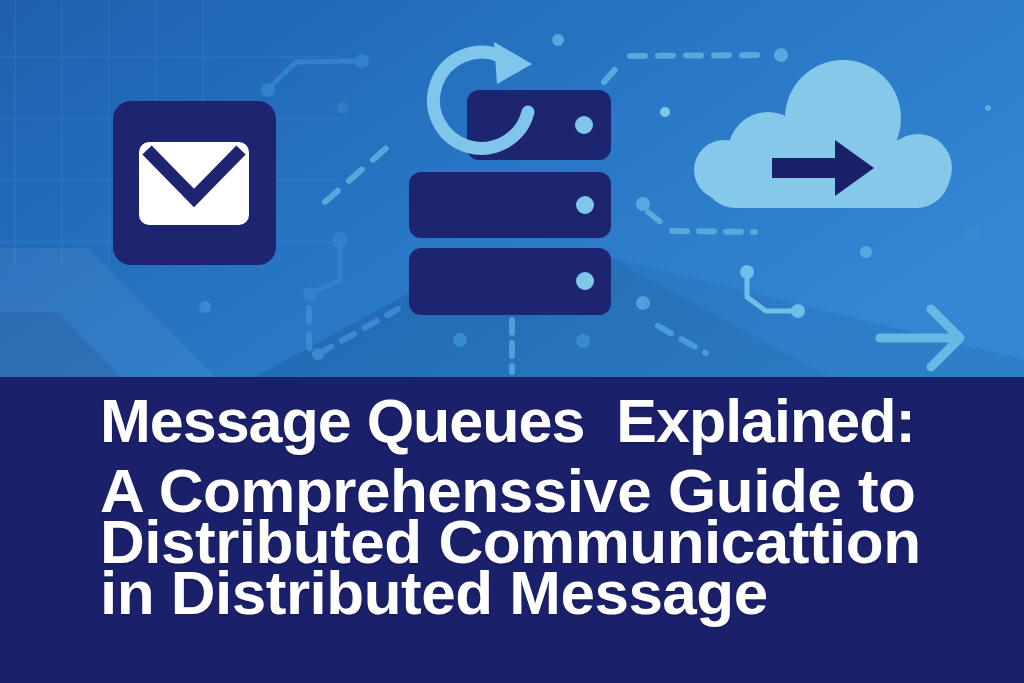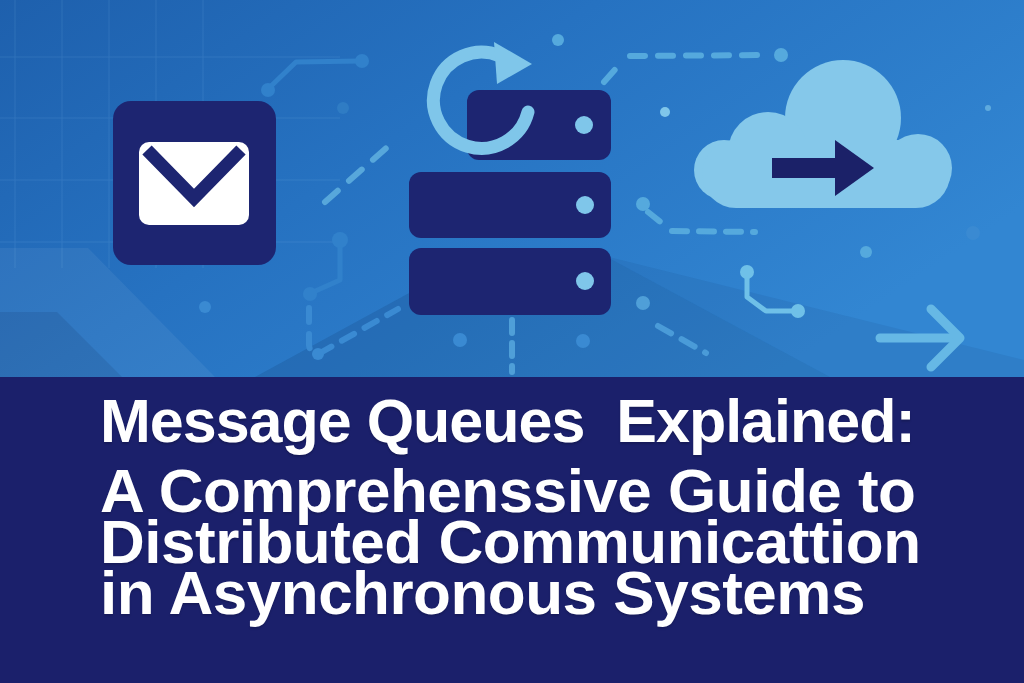--- a/index.html
+++ b/index.html
@@ -164,16 +164,16 @@
     </g>
     <circle cx="866" cy="252" r="6" fill="#55a9dd"></circle>
     <circle cx="973" cy="233" r="7" fill="#3a8ad2"></circle>
     <circle cx="988" cy="108" r="3" fill="#7fc6ea" opacity="0.6"></circle>
   </svg>
 
   <div class="title-band">
     <h1 class="main-title">Message Queues  Explained:</h1>
     <div class="subtitle-line">A Comprehenssive Guide to</div>
     <div class="subtitle-line">Distributed Communicattion</div>
-    <div class="subtitle-line">in Asynchronous Systems</div>
+    <div class="subtitle-line">in Distributed Message</div>
   </div>
 
 </div>
 
 </body></html>

